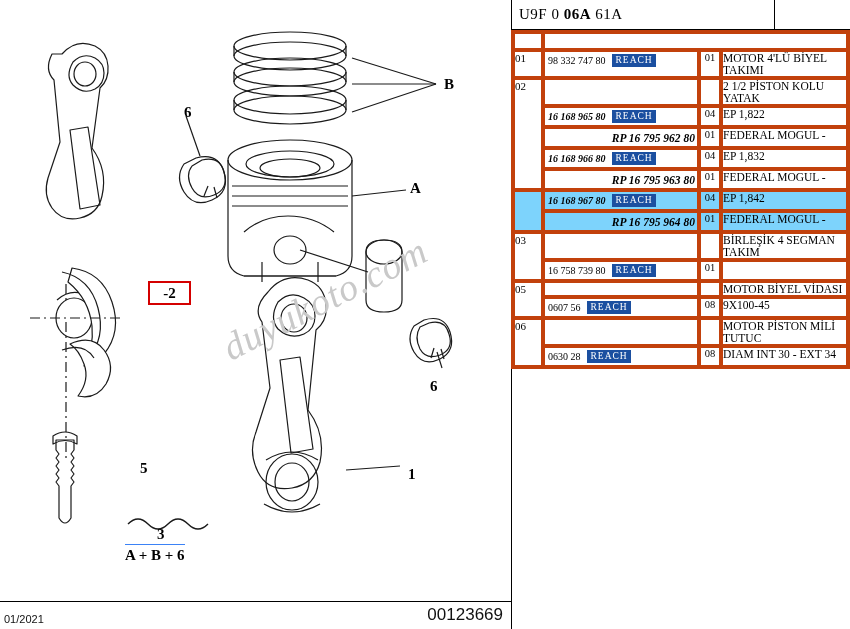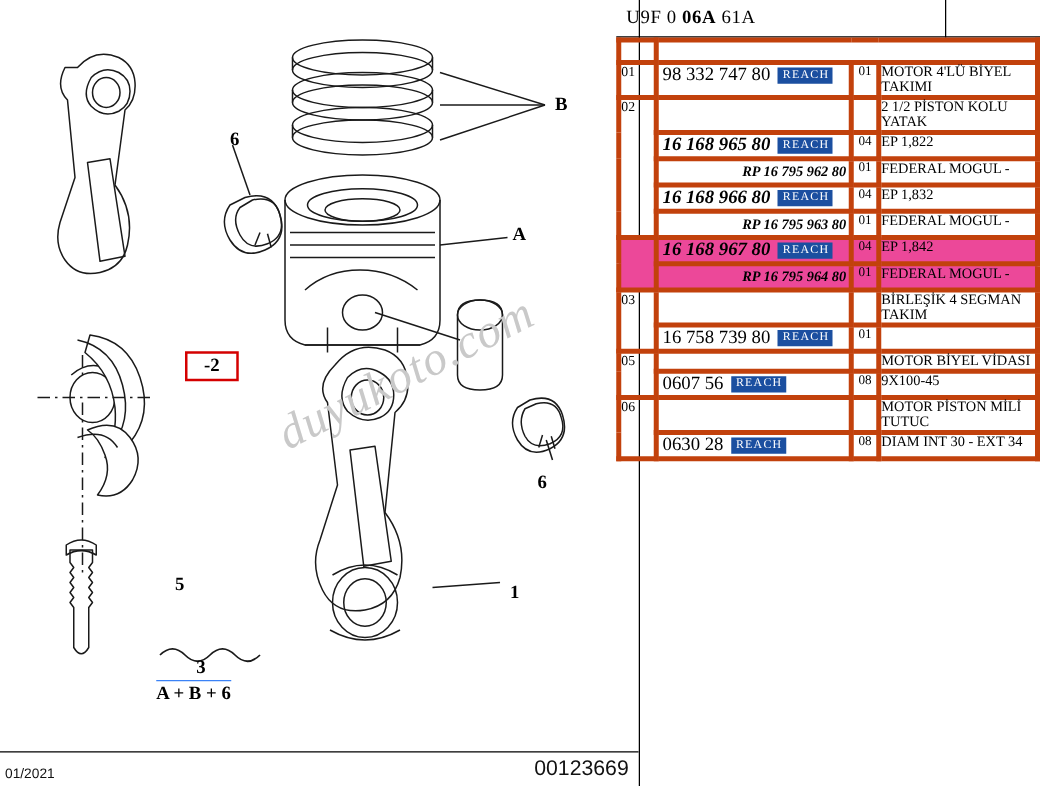--- a/index.html
+++ b/index.html
@@ -70,21 +70,21 @@
     box-sizing:border-box;
     background:#fff;
   }
   .box2 span{
     display:block;text-align:center;line-height:20px;
     font-size:15px;font-weight:bold;font-family:"Liberation Serif", serif;
   }
 
   
   .table-panel{
-    position:absolute;left:493px;top:0;width:307px;height:629px;
+    position:absolute;left:511px;top:0;width:307px;height:629px;
   }
   .hdr{
     position:absolute;left:0;top:0;width:339px;height:30px;
     border-bottom:1px solid #000;
     box-sizing:border-box;
   }
   .hdr-text{
     position:absolute;left:8px;top:6px;
     font-size:15px;font-family:"Liberation Serif", serif;
     letter-spacing:.5px;
@@ -105,34 +105,34 @@
     border:4px solid #c2410c;
     padding:0;
     vertical-align:top;
   }
   .c-pos{width:26px;text-align:left;padding:2px 0 0 3px;font-size:11px;}
   .c-ref{width:152px;padding:0;}
   .c-qty{width:18px;text-align:center;font-size:10.5px;padding-top:2px;}
   .c-desc{padding:2px 2px 2px 4px;}
 
   .sub{display:flex;align-items:center;height:17px;padding-left:3px;}
-  .sub .refnum{font-style:italic;font-weight:bold;font-size:15px;white-space:nowrap;}
+  .sub .refnum{font-style:italic;font-weight:bold;font-size:10px;white-space:nowrap;}
   .sub .refnum.plain{font-style:normal;font-weight:normal;}
   .sub .rp{font-style:italic;font-weight:bold;font-size:11.5px;margin-left:auto;padding-right:2px;}
   .reach{
     display:inline-block;
     background:#1b4fa0;color:#fff;
     font-family:"Liberation Serif", serif;
     font-weight:normal;font-size:9.5px;
     letter-spacing:1px;
     padding:1px 3px 1px 4px;
     margin-left:6px;
     line-height:11px;
   }
-  .hl{background:#ec4899;}
+  .hl{background:#7dd3fc;}
   .empty-row td{height:14px;}
 </style>
 </head>
 <body>
 
 <div class="sheet">
 
   <div class="diagram">
 
     <svg class="diagram-svg" width="511" height="629" viewBox="0 0 511 629">

